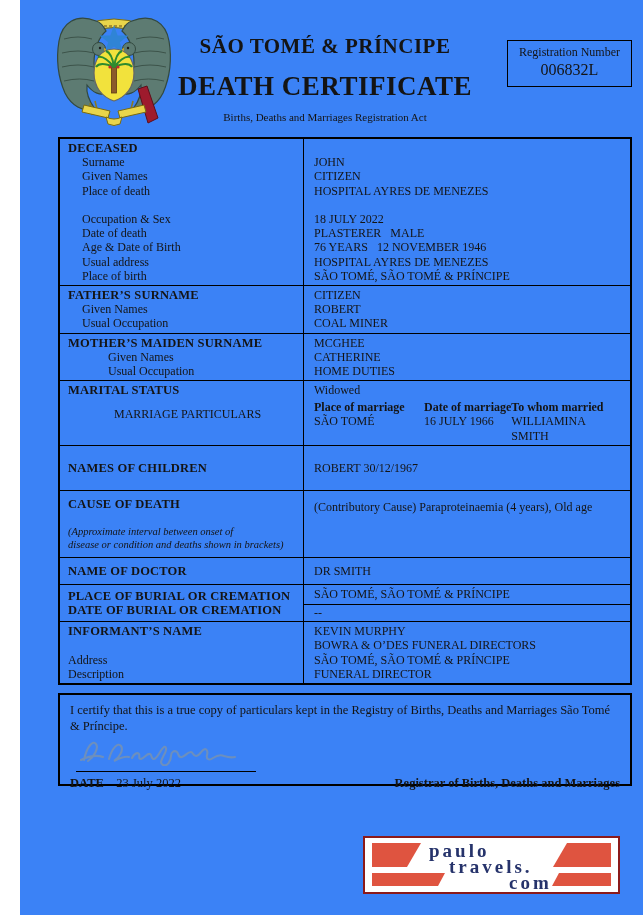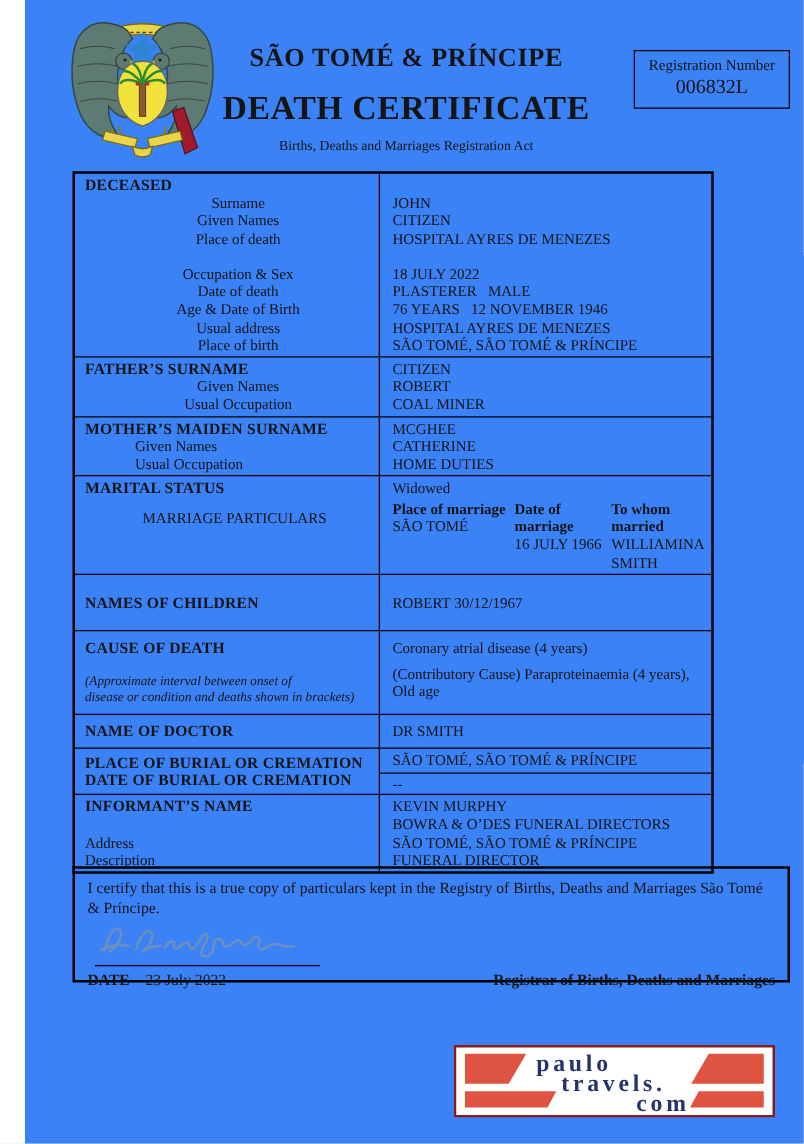--- a/index.html
+++ b/index.html
@@ -11,28 +11,28 @@
   .titleblock{position:absolute;left:140px;top:34px;width:330px;text-align:center;}
   .country{font-size:21px;font-weight:bold;letter-spacing:0.5px;}
   .doctitle{font-size:27px;font-weight:bold;margin-top:12px;letter-spacing:0.5px;}
   .subtitle{font-size:11px;margin-top:9px;}
   .regbox{position:absolute;left:487px;top:40px;width:125px;height:47px;border:1.5px solid #000;
           text-align:center;box-sizing:border-box;padding-top:4px;}
   .reglabel{font-size:12px;}
   .regnum{font-size:16px;margin-top:1px;}
 
   
-  .cert-table{position:absolute;left:38px;top:137px;width:513px;border:2px solid #000;box-sizing:border-box;}
+  .cert-table{position:absolute;left:38px;top:137px;width:574px;border:2px solid #000;box-sizing:border-box;}
   .trow{display:flex;border-top:1px solid #000;}
   .trow:first-child{border-top:none;}
   .lcell{width:244px;border-right:1px solid #000;padding:2px 4px 2px 8px;box-sizing:border-box;flex-shrink:0;}
   .rcell{flex:1;padding:2px 6px 2px 10px;box-sizing:border-box;}
   .line{font-size:12px;line-height:14.2px;min-height:14.2px;white-space:pre-wrap;}
   .sec{font-weight:bold;font-size:12.5px;letter-spacing:0.2px;}
-  .ind1{padding-left:14px;text-align:center;}
+  .ind1{padding-left:14px;}
   .ind2{padding-left:40px;}
   .vcenter{display:flex;flex-direction:column;justify-content:center;}
   .mcols{display:flex;margin-top:3px;}
   .mc1{width:110px;}　.mc2{width:98px;} .mc3{flex:1;}
   .mhead{font-weight:bold;font-size:12px;line-height:14px;}
   .note{font-size:10.5px;font-style:italic;text-align:left;line-height:12.5px;margin-top:15px;}
   .rcell-nopad{flex:1;padding:0;box-sizing:border-box;display:flex;flex-direction:column;}
   .subtop{padding:2px 6px 3px 10px;border-bottom:1px solid #000;}
   .subbottom{padding:1px 6px 1px 10px;}
   .fullrow{width:100%;padding:4px 6px 4px 8px;box-sizing:border-box;}
@@ -200,21 +200,20 @@
 
     <div class="trow" style="min-height:66px;">
       <div class="lcell">
         <div class="line sec" style="margin-top:4px;">CAUSE OF DEATH</div>
         <div class="note">
           <div>(Approximate interval between onset of</div>
           <div>disease or condition and deaths shown in brackets)</div>
         </div>
       </div>
       <div class="rcell">
-        <div class="line" style="margin-top:4px;">Coronary atrial disease (4 years)</div>
         <div class="line" style="margin-top:7px;">(Contributory Cause) Paraproteinaemia (4 years), Old age</div>
       </div>
     </div>
 
     <div class="trow" style="min-height:26px;">
       <div class="lcell vcenter">
         <div class="line sec">NAME OF DOCTOR</div>
       </div>
       <div class="rcell vcenter">
         <div class="line">DR SMITH</div>

